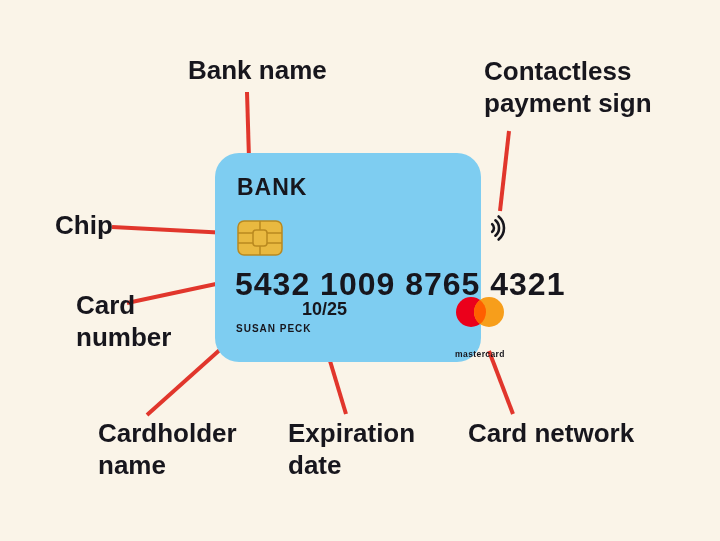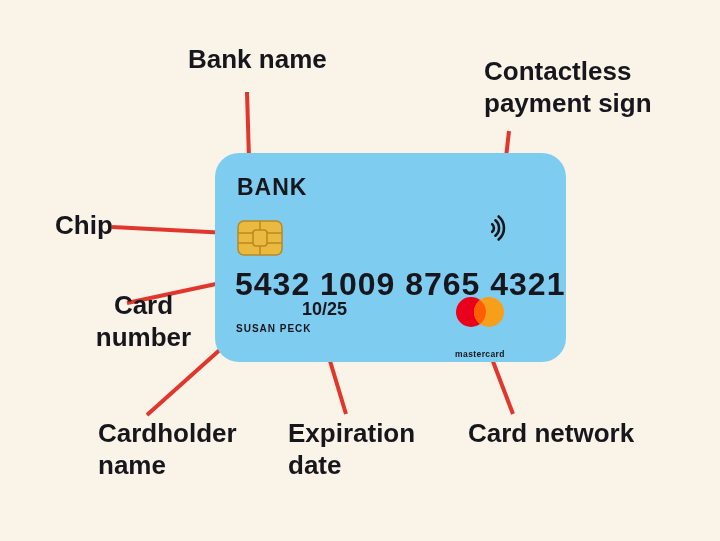--- a/index.html
+++ b/index.html
@@ -8,29 +8,29 @@
     --mc-red:#eb001b; --mc-orange:#f79e1b; --mc-overlap:#ff5f00;
   }
   * { margin:0; padding:0; box-sizing:border-box; }
   body { width:720px; height:541px; font-family:"Liberation Sans", sans-serif; }
   .stage { position:relative; width:720px; height:541px; background:var(--background,#faf4e8); overflow:hidden; }
 
   .lines { position:absolute; inset:0; width:720px; height:541px; pointer-events:none; }
   .pline { stroke:var(--line,#e1362c); stroke-width:4; stroke-linecap:butt; }
 
   .label { position:absolute; color:var(--text-dark,#17161d); font-size:26px; font-weight:600; line-height:1.22; }
-  .label-bank        { left:188px; top:44px;text-align:right; }
+  .label-bank        { left:188px; top:55px;text-align:right; }
   .label-contactless { left:468px; top:56px; width:205px;margin-left:16px; }
   .label-chip        { left:55px;  top:210px; }
-  .label-card-number { left:76px;  top:290px; width:135px;text-align:center; }
+  .label-card-number { left:76px;  top:290px; width:135px; }
   .label-cardholder  { left:76px;  top:418px; width:165px;margin-left:22px; }
   .label-expiration  { left:288px; top:418px; width:145px; }
   .label-network     { left:468px; top:418px; width:250px; }
 
-  .card { position:absolute; left:215px; top:153px; width:351px; height:209px;
+  .card { position:absolute; left:215px; top:153px; width:266px; height:209px;
           background:var(--card,#7ecdf1); border-radius:24px;padding-left:8px; }
   .card .bank   { position:absolute; left:22px; top:21px; font-size:23px; font-weight:bold; letter-spacing:1px; color:var(--text-dark,#17161d); }
   .card .chip   { position:absolute; left:22px; top:67px; }
   .card .ctless { position:absolute; left:272px; top:61px; }
   .card .number { position:absolute; left:20px; top:113px; font-size:32px; font-weight:bold; letter-spacing:1px; color:var(--text-dark,#17161d); white-space:nowrap; }
   .card .exp    { position:absolute; left:87px; top:146px; font-size:18px; font-weight:bold; color:var(--text-dark,#17161d); }
   .card .holder { position:absolute; left:21px; top:170px; font-size:10px; font-weight:bold; letter-spacing:1px; color:var(--text-dark,#17161d); }
   .card .mc     { position:absolute; left:237px; top:143px; width:56px; text-align:center; }
   .card .mc-word{ font-size:8.5px; font-weight:bold; letter-spacing:0.4px; color:var(--text-dark,#17161d); margin-top:17px; }
 

